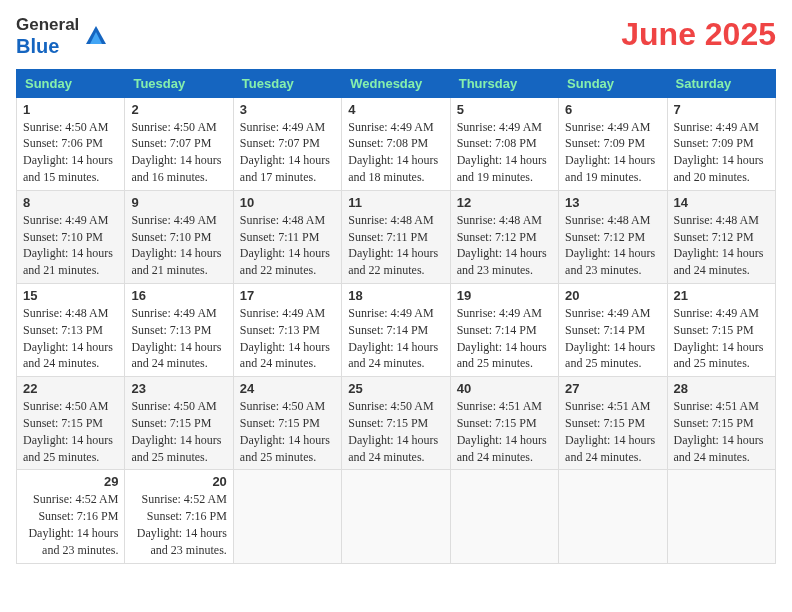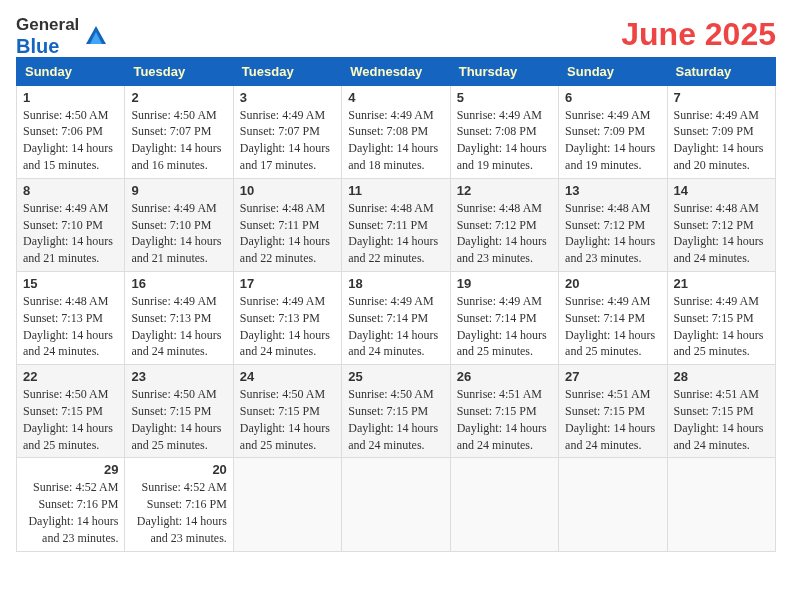--- a/index.html
+++ b/index.html
@@ -7,21 +7,21 @@
       font-family: Arial, Helvetica, sans-serif;
       background: #fff;
       width: 792px;
       min-height: 612px;
       padding: 16px;
     }
     .header-area {
       display: flex;
       justify-content: space-between;
       align-items: flex-start;
-      margin-bottom: 0;
+      margin-bottom: 12px;
     }
     .logo {
       display: flex;
       align-items: center;
     }
     .logo-icon {
       width: 28px;
       height: 28px;
       margin-left: 2px;
     }
@@ -37,21 +37,21 @@
       font-size: 16px;
       color: #555;
     }
     .calendar {
       width: 100%;
       border-collapse: collapse;
       border: 1px solid #ccc;
     }
     .calendar th {
       background-color: #1565c0;
-      color: #fef9c3;
+      color: #86efac;
       text-align: left;
       padding: 6px 8px;
       font-size: 13px;
       font-weight: bold;
       border: 1px solid #1565c0;
     }
     .calendar td {
       vertical-align: top;
       padding: 4px 6px;
       font-size: 10.5px;
@@ -166,21 +166,21 @@
       </tr>
       <tr>
         <td><span class="day-number">22</span>
 <span class="day-info">Sunrise: 4:50 AM<br>Sunset: 7:15 PM<br>Daylight: 14 hours<br>and 25 minutes.</span></td>
         <td><span class="day-number">23</span>
 <span class="day-info">Sunrise: 4:50 AM<br>Sunset: 7:15 PM<br>Daylight: 14 hours<br>and 25 minutes.</span></td>
         <td><span class="day-number">24</span>
 <span class="day-info">Sunrise: 4:50 AM<br>Sunset: 7:15 PM<br>Daylight: 14 hours<br>and 25 minutes.</span></td>
         <td><span class="day-number">25</span>
 <span class="day-info">Sunrise: 4:50 AM<br>Sunset: 7:15 PM<br>Daylight: 14 hours<br>and 24 minutes.</span></td>
-        <td><span class="day-number">26</span>
+        <td><span class="day-number">40</span>
 <span class="day-info">Sunrise: 4:51 AM<br>Sunset: 7:15 PM<br>Daylight: 14 hours<br>and 24 minutes.</span></td>
         <td><span class="day-number">27</span>
 <span class="day-info">Sunrise: 4:51 AM<br>Sunset: 7:15 PM<br>Daylight: 14 hours<br>and 24 minutes.</span></td>
         <td><span class="day-number">28</span>
 <span class="day-info">Sunrise: 4:51 AM<br>Sunset: 7:15 PM<br>Daylight: 14 hours<br>and 24 minutes.</span></td>
       </tr>
       <tr class="last-row">
         <td><span class="day-number">29</span>
 <span class="day-info">Sunrise: 4:52 AM<br>Sunset: 7:16 PM<br>Daylight: 14 hours<br>and 23 minutes.</span></td>
         <td><span class="day-number">20</span>

